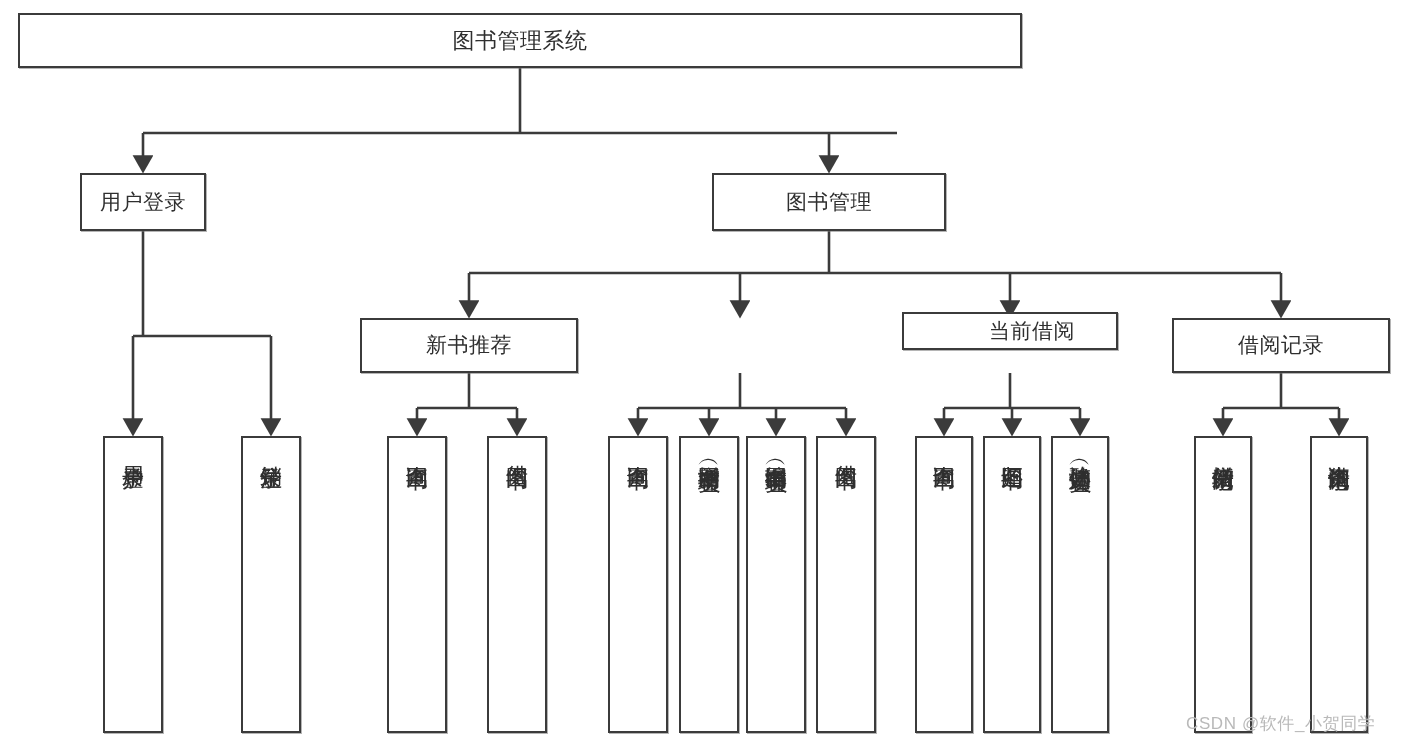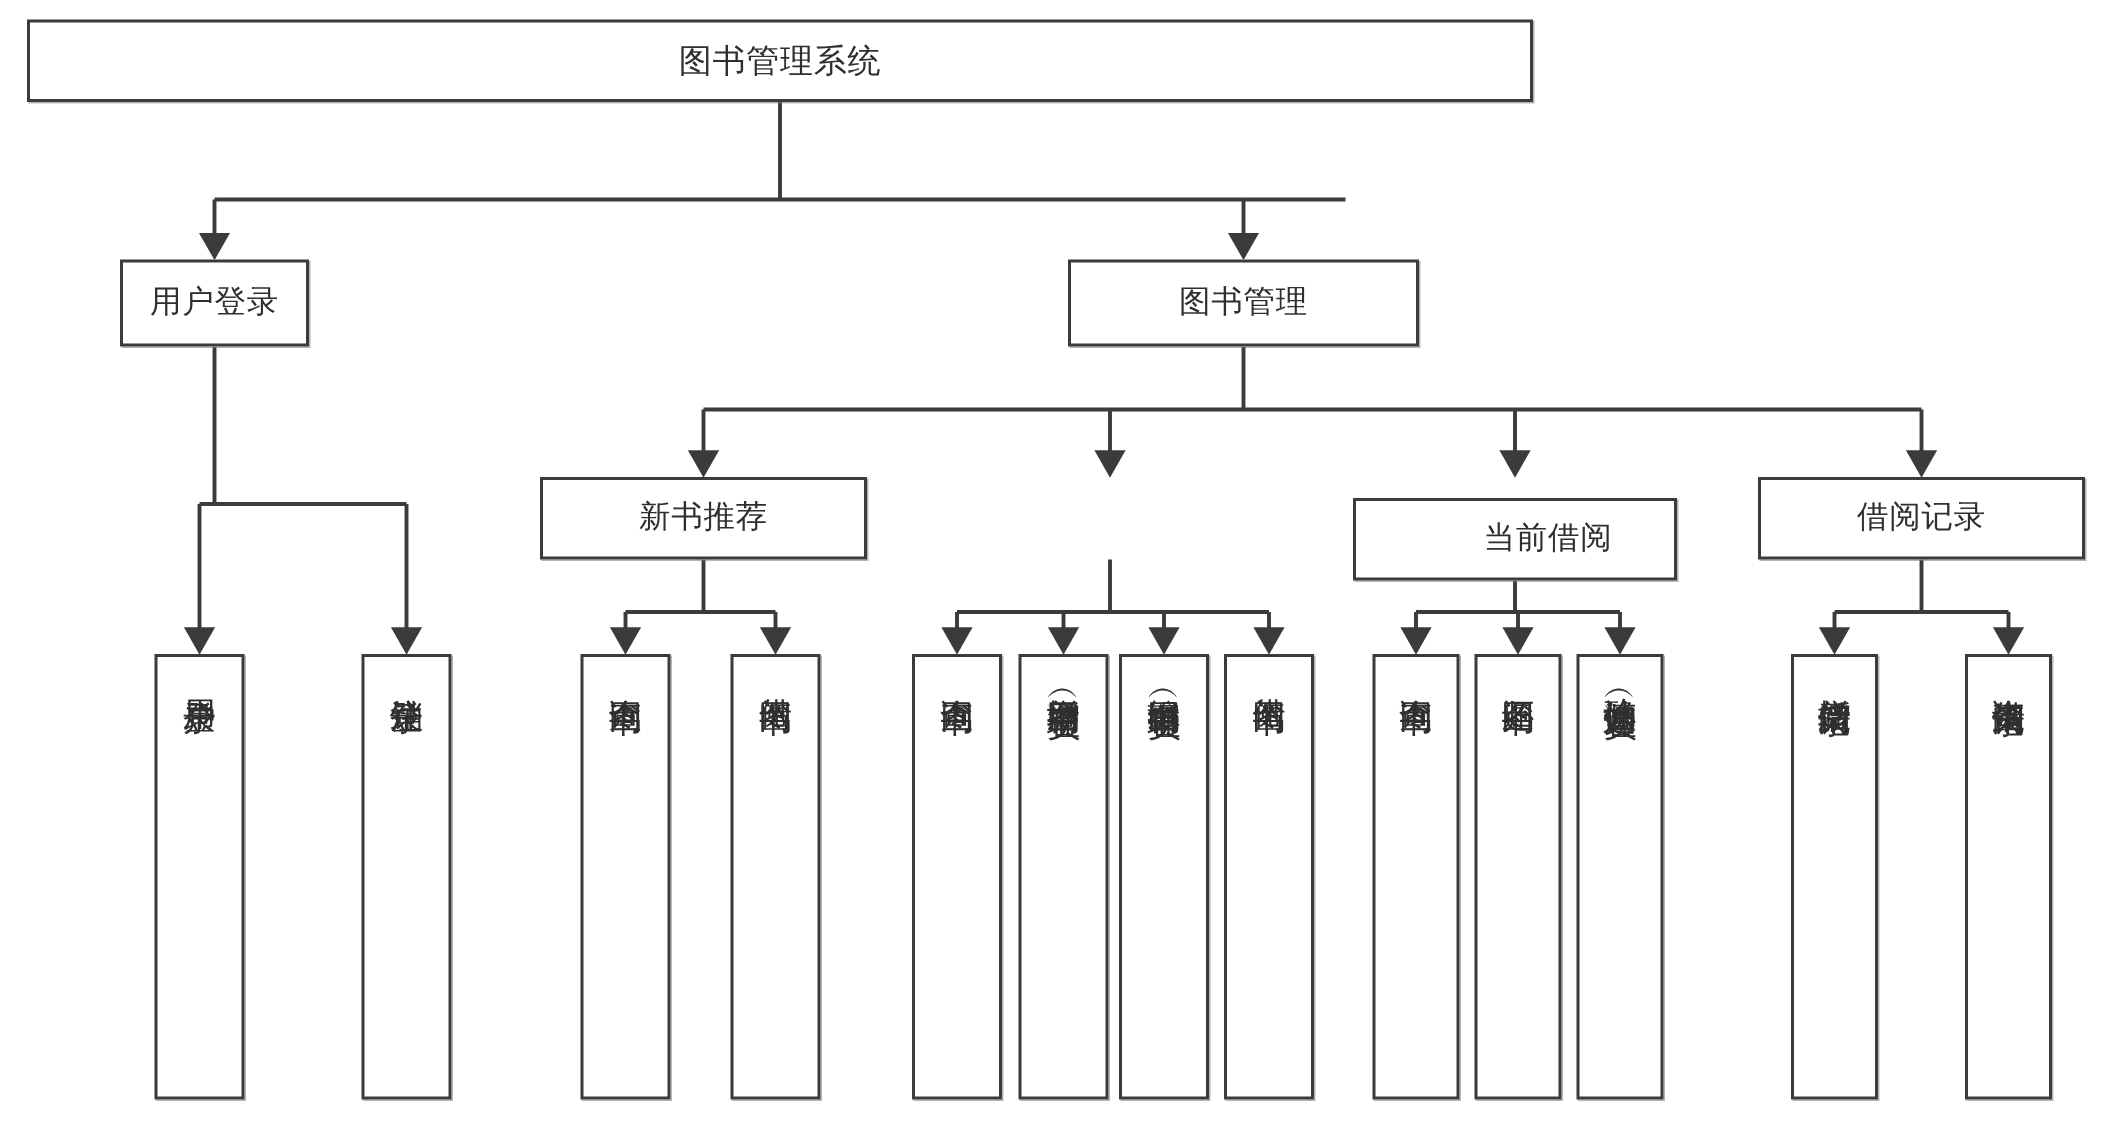--- a/index.html
+++ b/index.html
@@ -134,21 +134,21 @@
   <div class="node level2" style="left: 80px; top: 173px; width: 126px; height: 58px;">
     <span class="node-label">用户登录</span>
   </div>
   <div class="node level2" style="left: 712px; top: 173px; width: 234px; height: 58px;">
     <span class="node-label">图书管理</span>
   </div>
 
   <div class="node level3" style="left: 360px; top: 318px; width: 218px; height: 55px;">
     <span class="node-label">新书推荐</span>
   </div>
-  <div class="node level3" style="left: 902px; top: 332px; width: 216px; height: 55px; padding-left: 44px;">
+  <div class="node level3" style="left: 902px; top: 312px; width: 216px; height: 38px; padding-left: 44px;">
     <span class="node-label">当前借阅</span>
   </div>
   <div class="node level3" style="left: 1172px; top: 318px; width: 218px; height: 55px;">
     <span class="node-label">借阅记录</span>
   </div>
 
   <div class="node leaf" style="left: 103px; top: 436px; width: 60px; height: 297px;">
     <span class="node-label">用户登录</span>
   </div>
   <div class="node leaf" style="left: 241px; top: 436px; width: 60px; height: 297px;">
@@ -181,14 +181,15 @@
   <div class="node leaf" style="left: 1051px; top: 436px; width: 58px; height: 297px;">
     <span class="node-label">确认归还（管理员）</span>
   </div>
   <div class="node leaf" style="left: 1194px; top: 436px; width: 58px; height: 297px;">
     <span class="node-label">新增借阅记录</span>
   </div>
   <div class="node leaf" style="left: 1310px; top: 436px; width: 58px; height: 297px;">
     <span class="node-label">查询借阅记录</span>
   </div>
 
+  <div class="watermark">CSDN @软件_小贺同学</div>
 
 </div>
 
 </body></html>

